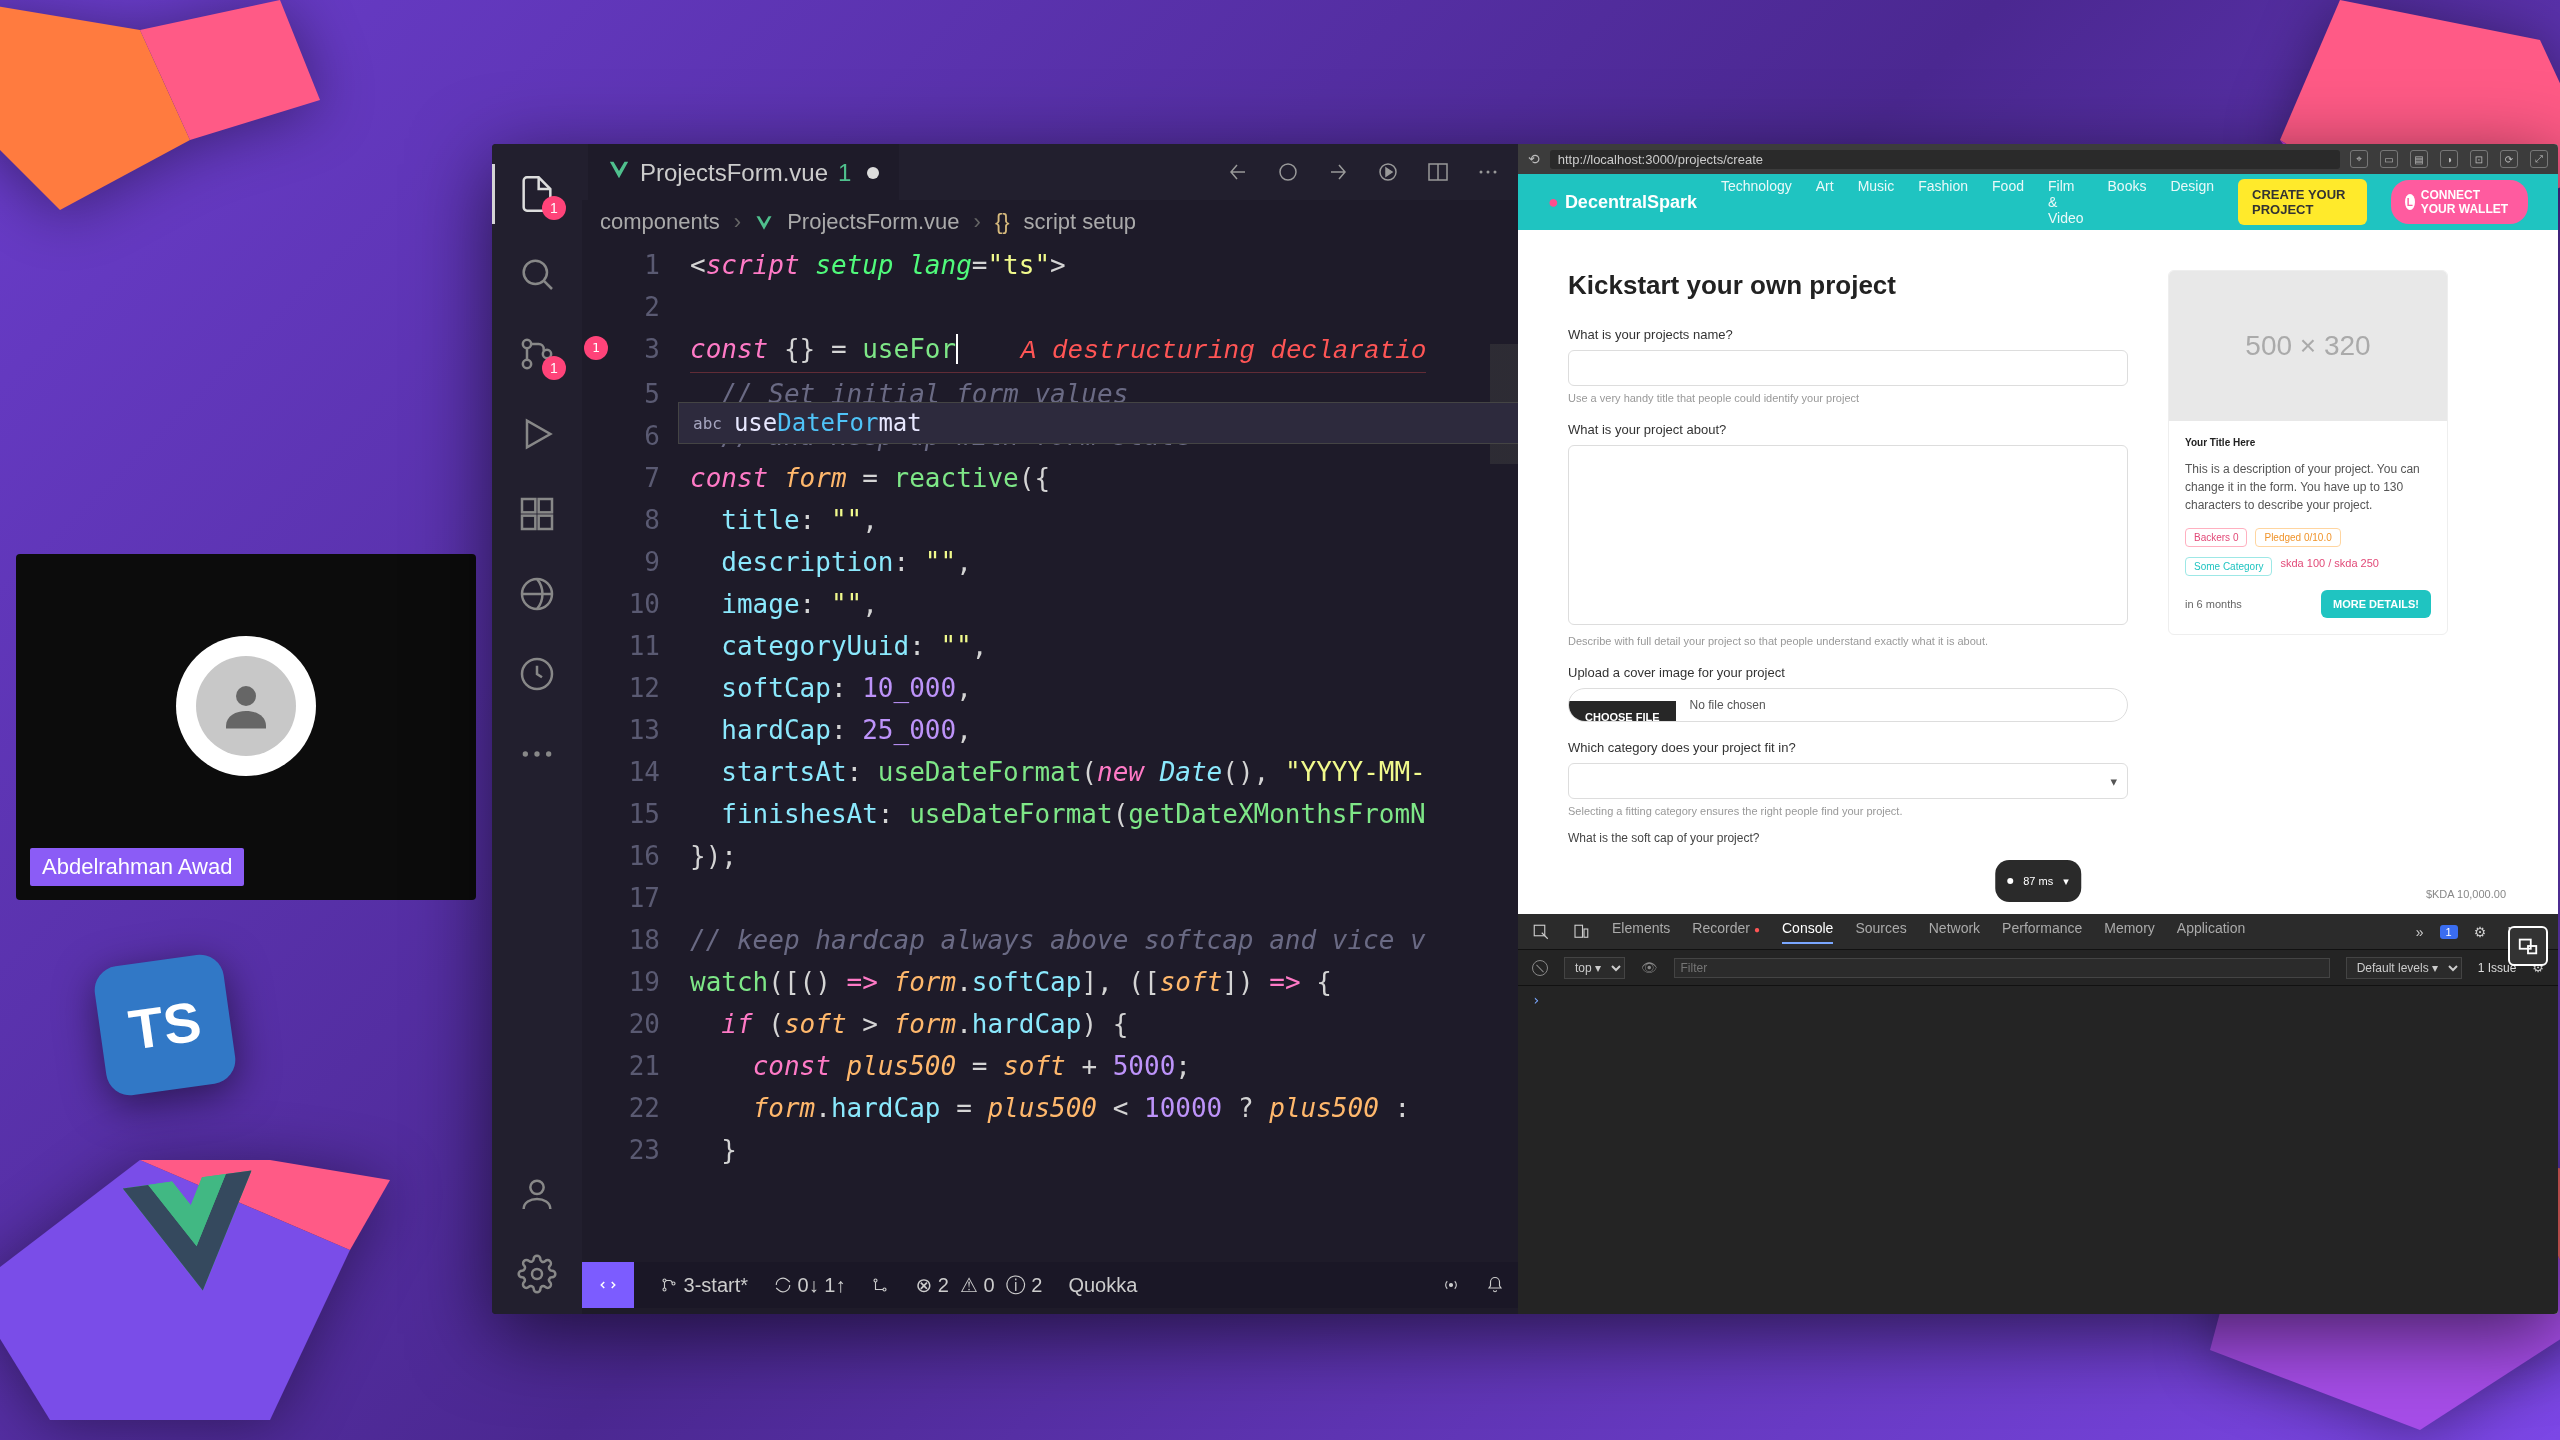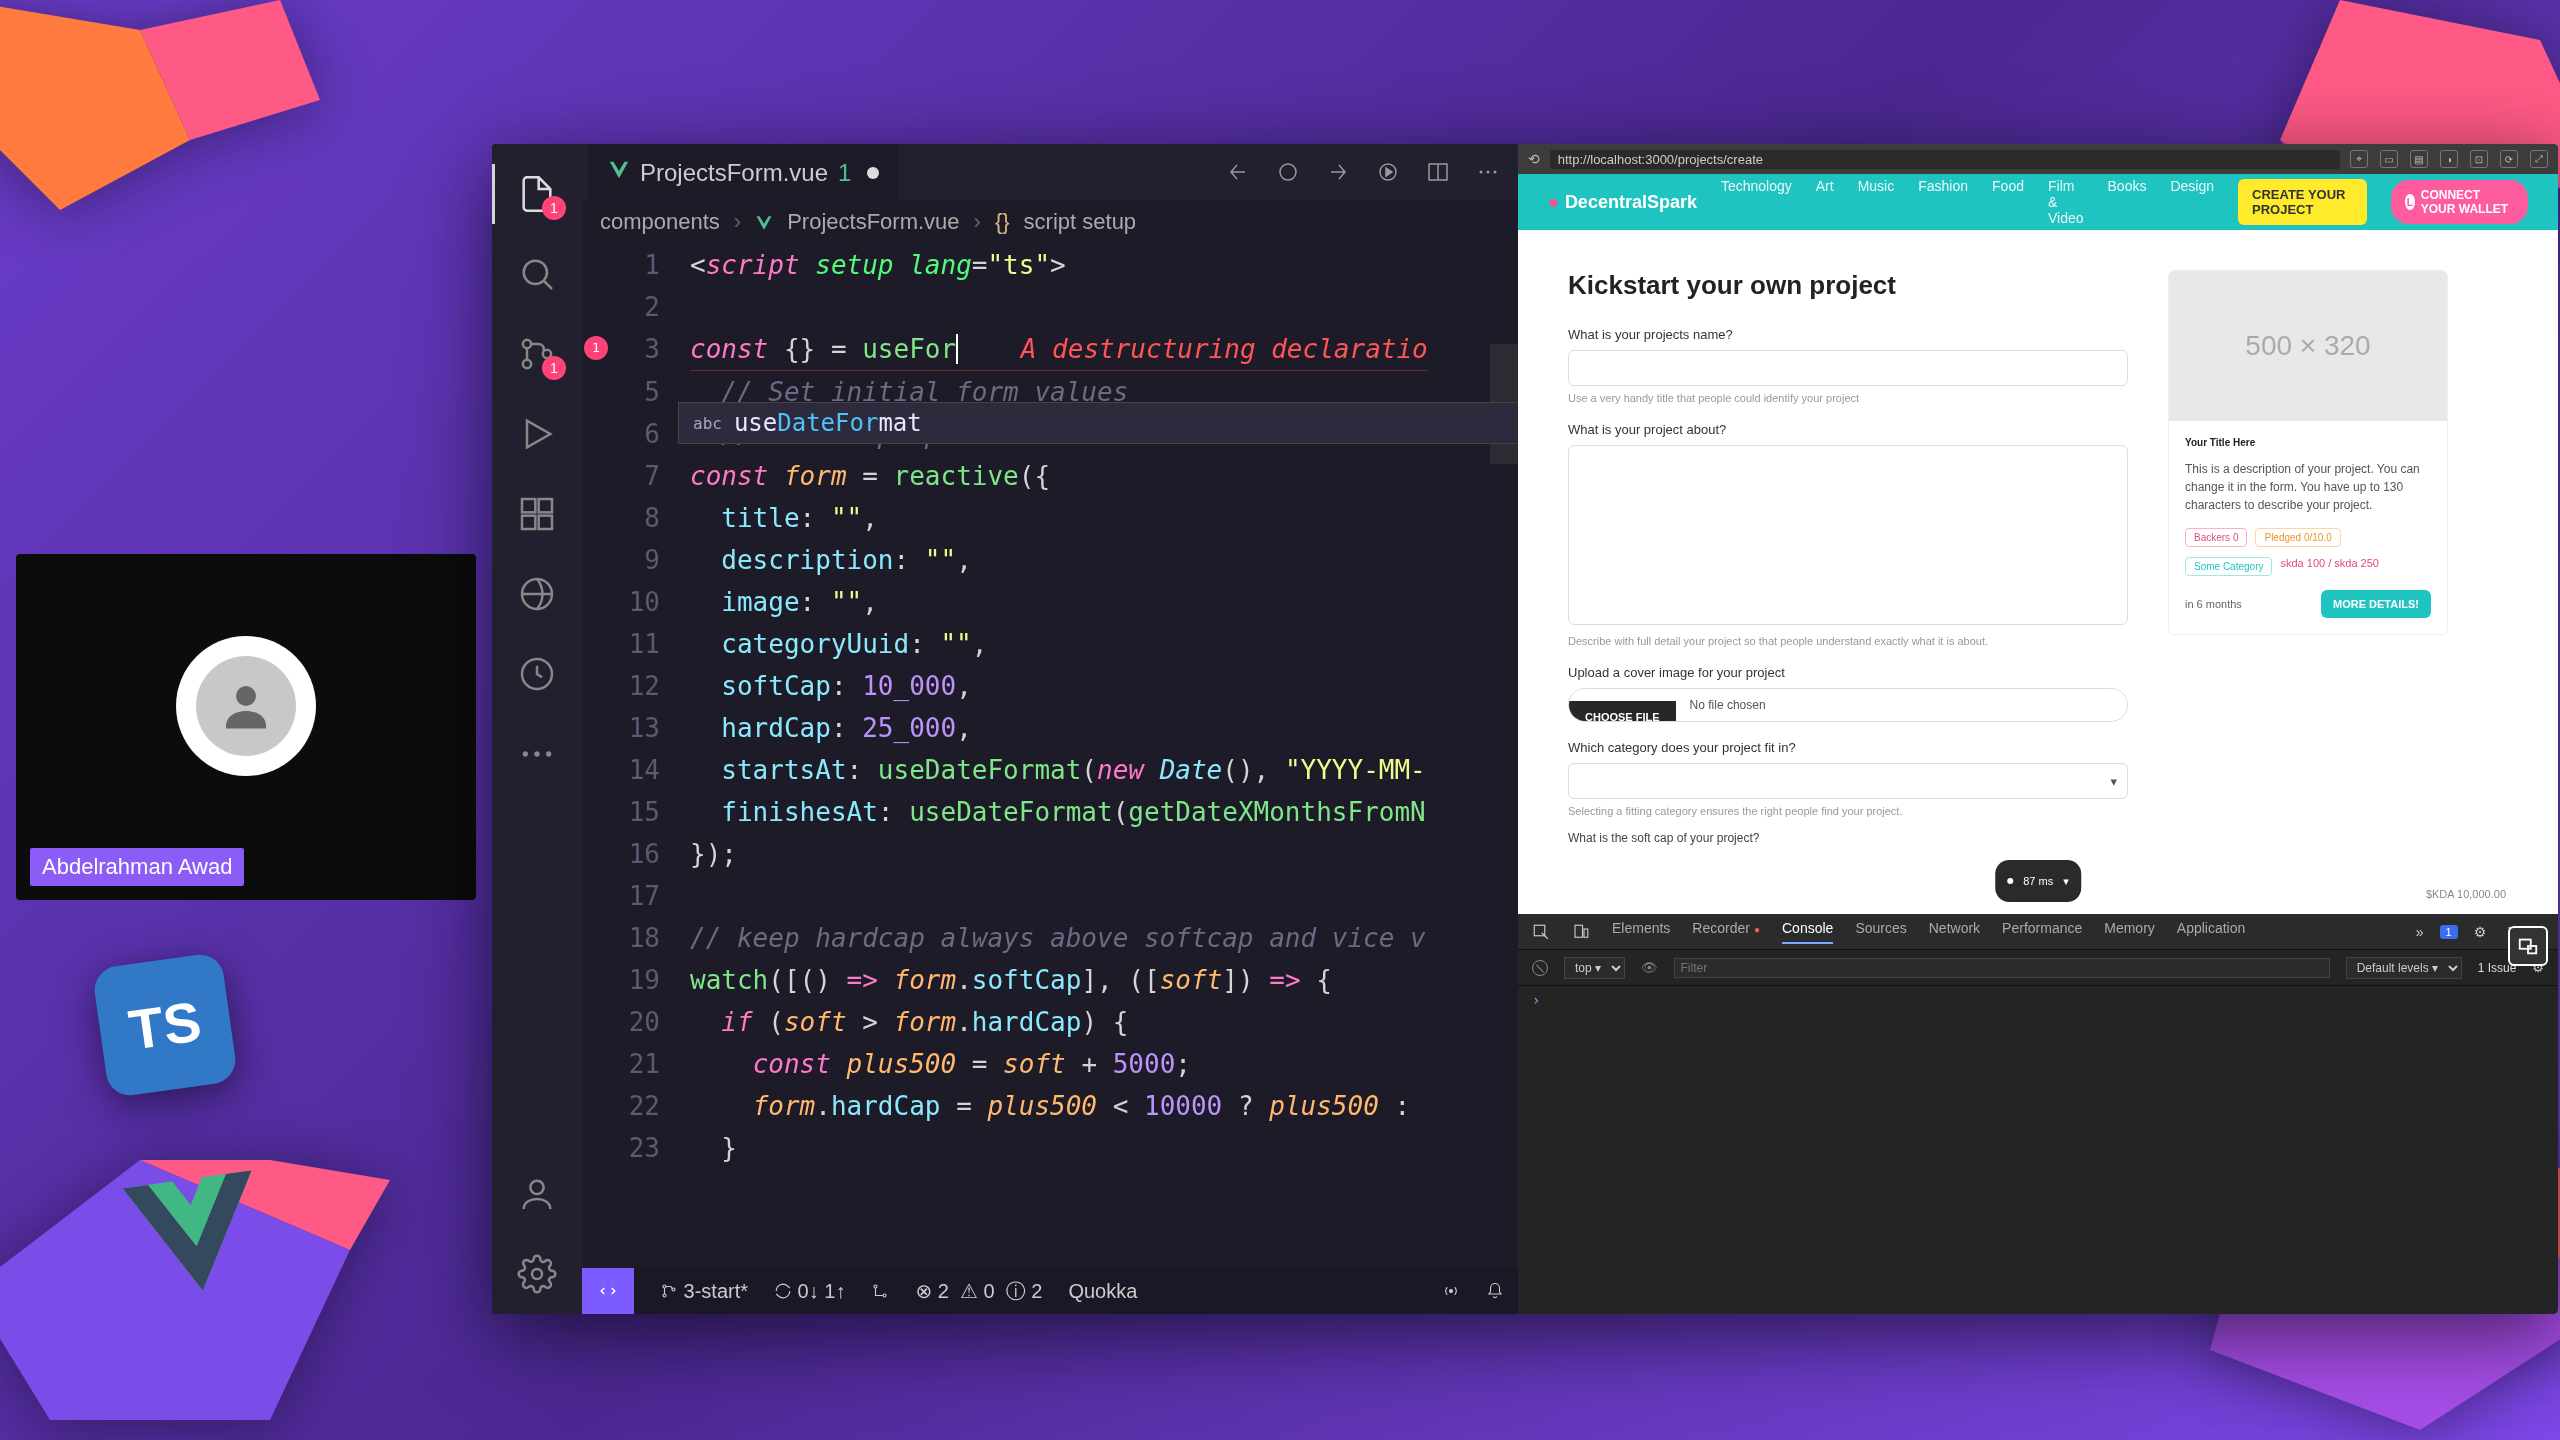--- a/index.html
+++ b/index.html
@@ -166,21 +166,21 @@
     width: 108px; text-align: right; padding-right: 30px;
     color: #5a5a72;
   }
   .code { white-space: pre; color: #d4d4d4; }
   .tok-kw { color: #ff7ac6; font-style: italic; }
   .tok-fn { color: #7ee787; }
   .tok-var { color: #ffb86c; font-style: italic; }
   .tok-str { color: #f1fa8c; }
   .tok-num { color: #bd93f9; }
   .tok-comment { color: #6a6a84; font-style: italic; }
-  .tok-err { color: #ff5555; font-style: italic; }
+  .tok-err { color: #ff5555; font-style: italic; font-family: Liberation Mono, monospace; }
   .tok-pun { color: #d4d4d4; }
   .tok-prop { color: #8be9fd; }
   .tok-attr { color: #50fa7b; font-style: italic; }
   .tok-type { color: #8be9fd; font-style: italic; }
   .l3 .code { border-bottom: 1px solid rgba(255,85,85,.3); }
   .cursor-caret { border-right: 2px solid #fff; }
 
   .autocomplete {
     position: absolute; left: 96px; top: 158px;
     background: #2d2a3d; border: 1px solid #444;
@@ -196,21 +196,21 @@
 
   .minimap {
     position: absolute; right: 0; top: 100px;
     width: 28px; height: 120px;
     background: linear-gradient(#444 0%, #444 100%);
     opacity: .4;
   }
 
   
   .status-bar {
-    position: absolute; left:0; right:0; bottom:0;
+    position: absolute; left:0; right:0; bottom:6px;
     height: 46px;
     background: #1a1726;
     display: flex; align-items: center;
     color: #ccc; font-size: 20px;
     gap: 26px; padding: 0 14px;
     z-index: 20;
   }
   .status-bar .remote { background: #7c5cff; height: 100%; width: 52px; display:flex; align-items:center; justify-content:center; margin-left:-14px; }
   .status-bar .spacer { flex: 1; }
   .status-bar span svg { width: 18px; height: 18px; vertical-align: -2px; }

